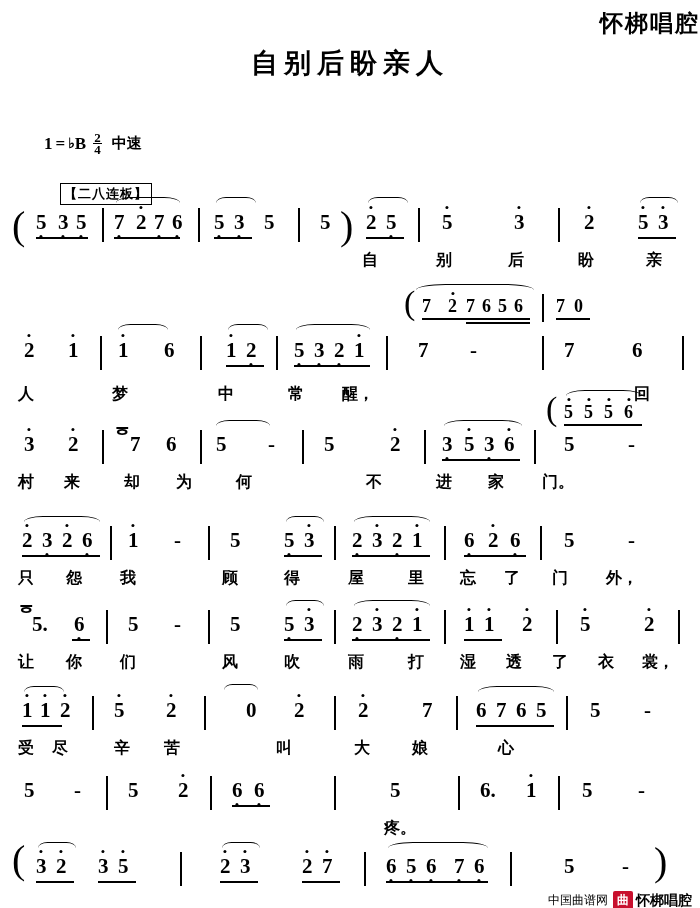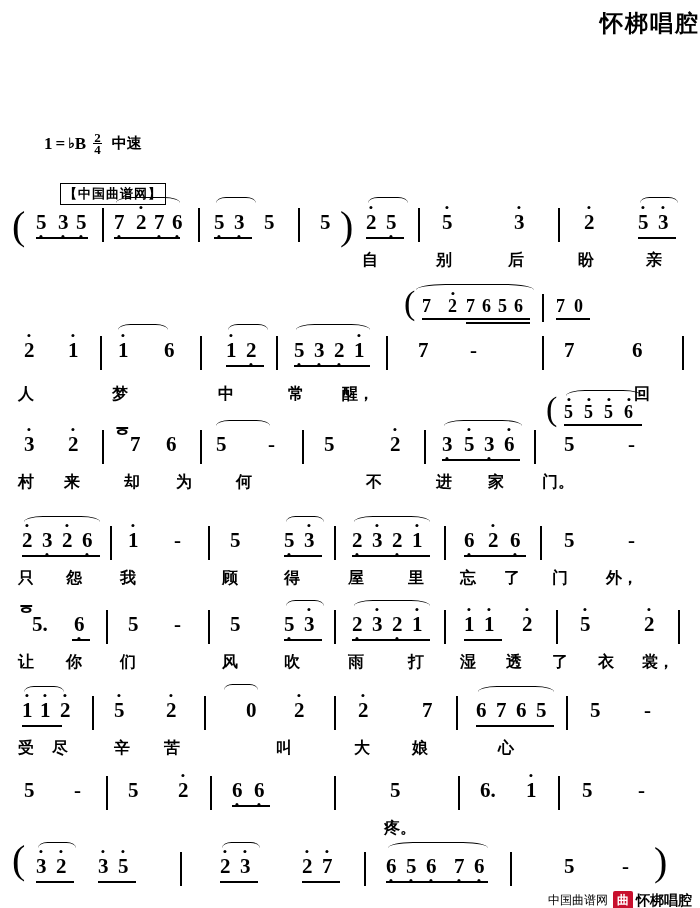--- a/index.html
+++ b/index.html
@@ -205,35 +205,36 @@
     margin-right: 3px;
   }
   .site { font-weight: bold; font-size: 14px; letter-spacing: 0px; }
 </style>
 </head>
 <body>
 
 <div class="sheet">
 
   <div class="title-main">怀梆唱腔</div>
+  <div class="title-sub">自别后盼亲人</div>
 
 
   <div class="keyline">
     <span>1</span>
     <span class="eq">=</span>
     <span class="flat">♭</span>
     <span>B</span>
     <span class="frac">
       <span class="num">2</span>
       <span class="den">4</span>
     </span>
     <span class="tempo">中速</span>
   </div>
 
-  <div class="banban">【中国曲谱网】</div>
+  <div class="banban">【二八连板】</div>
 
   <div class="sys" style="top:196px;">
     <div class="notes">
       <span class="paren" style="left:-6px; top:2px;">(</span>
       <span class="beam" style="left:18px; top:33px; width:52px;"></span>
       <span class="n dotB" style="left:18px; top:6px;">5</span>
       <span class="n dotB" style="left:40px; top:6px;">3</span>
       <span class="n dotB" style="left:58px; top:6px;">5</span>
       <span class="bar" style="left:84px; top:4px;"></span>
 

